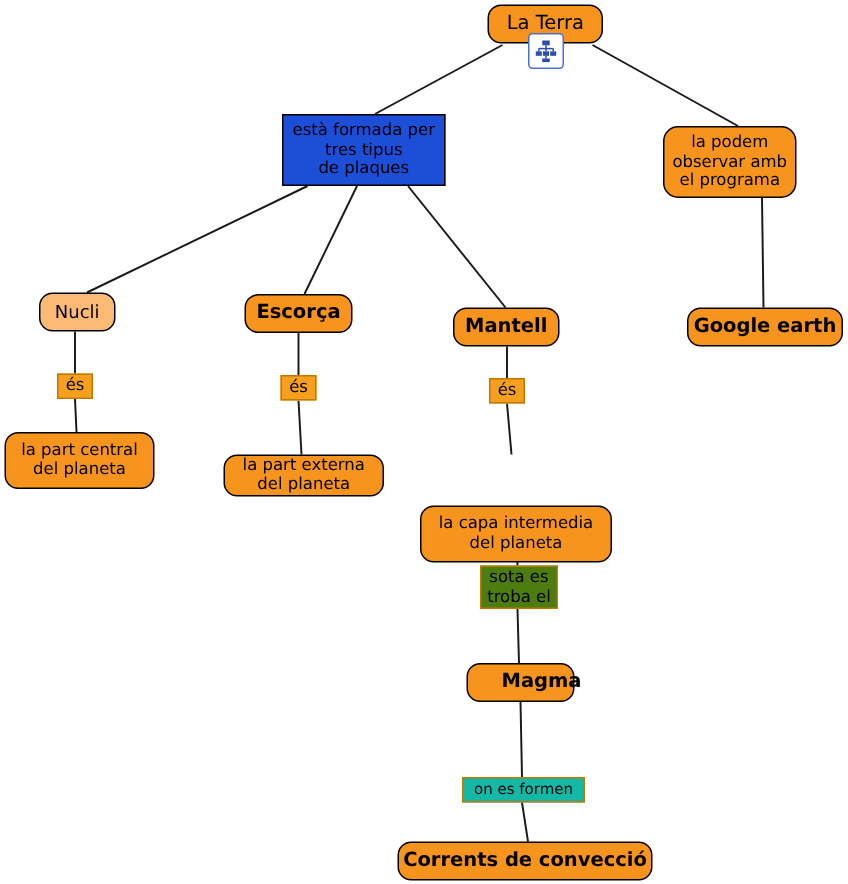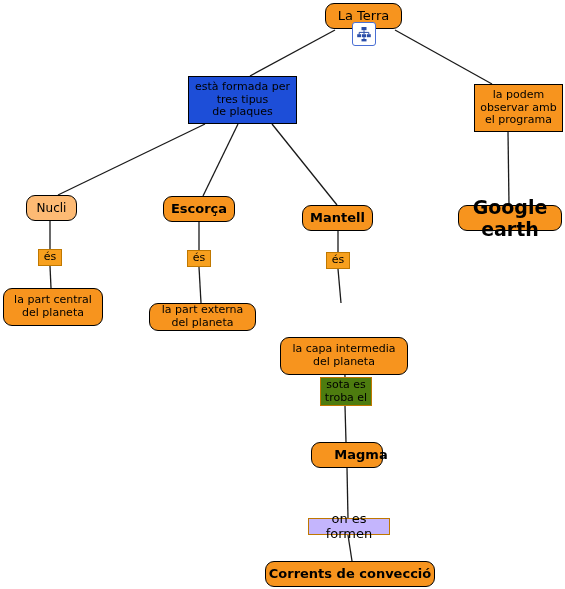--- a/index.html
+++ b/index.html
@@ -97,41 +97,41 @@
       <line x1="347" y1="468" x2="348" y2="518" stroke="#1a1a1a" stroke-width="1.3"></line>
       <line x1="348" y1="535" x2="352" y2="561" stroke="#1a1a1a" stroke-width="1.3"></line>
       <line x1="508" y1="132" x2="509" y2="205" stroke="#1a1a1a" stroke-width="1.3"></line>
     </svg>
 
   <div id="node-layer">
       <div class="node rounded" style="left: 325px; top: 3px; width: 77px; height: 26px; font-size: 13px; background: rgb(247, 148, 30); border-color: rgb(0, 0, 0); color: rgb(0, 0, 0);">La Terra</div>
       <div class="node rect" style="left: 188px; top: 76px; width: 109px; height: 48px; font-size: 11px; background: #1d4ed8; border-color: rgb(0, 0, 0); color: rgb(0, 0, 0);">està formada per
 tres tipus
 de plaques</div>
-      <div class="node rect" style="left: 474px; top: 84px; width: 89px; height: 48px; font-size: 11px; background: rgb(247, 148, 30); border-color: rgb(0, 0, 0); color: rgb(0, 0, 0);">la podem
+      <div class="node rect" style="left: 442px; top: 84px; width: 89px; height: 48px; font-size: 11px; background: rgb(247, 148, 30); border-color: rgb(0, 0, 0); color: rgb(0, 0, 0); border-radius: 10px;">la podem
 observar amb
 el programa</div>
       <div class="node rounded" style="left: 26px; top: 195px; width: 51px; height: 26px; font-size: 12px; background: #fdba74; border-color: rgb(0, 0, 0); color: rgb(0, 0, 0);">Nucli</div>
       <div class="node rounded bold" style="left: 163px; top: 196px; width: 72px; height: 26px; font-size: 13px; background: rgb(247, 148, 30); border-color: rgb(0, 0, 0); color: rgb(0, 0, 0);">Escorça</div>
       <div class="node rounded bold" style="left: 302px; top: 205px; width: 71px; height: 26px; font-size: 13px; background: rgb(247, 148, 30); border-color: rgb(0, 0, 0); color: rgb(0, 0, 0);">Mantell</div>
-      <div class="node rounded bold" style="left: 458px; top: 205px; width: 104px; height: 26px; font-size: 19px; background: rgb(247, 148, 30); border-color: rgb(0, 0, 0); color: rgb(0, 0, 0);">Google earth</div>
+      <div class="node rounded bold" style="left: 458px; top: 205px; width: 104px; height: 26px; font-size: 13px; background: rgb(247, 148, 30); border-color: rgb(0, 0, 0); color: rgb(0, 0, 0);">Google earth</div>
       <div class="node rounded" style="left: 3px; top: 288px; width: 100px; height: 38px; font-size: 11px; background: rgb(247, 148, 30); border-color: rgb(0, 0, 0); color: rgb(0, 0, 0);">la part central
 del planeta</div>
       <div class="node rounded" style="left: 149px; top: 303px; width: 107px; height: 28px; font-size: 11px; background: rgb(247, 148, 30); border-color: rgb(0, 0, 0); color: rgb(0, 0, 0);">la part externa
 del planeta</div>
       <div class="node rounded" style="left: 280px; top: 303px; width: 128px; height: 38px; font-size: 11px; background: rgb(247, 148, 30); border-color: rgb(0, 0, 0); color: rgb(0, 0, 0); margin-top: 34px;">la capa intermedia
 del planeta</div>
       <div class="node rounded bold" style="left: 311px; top: 442px; width: 72px; height: 26px; font-size: 13px; background: rgb(247, 148, 30); border-color: rgb(0, 0, 0); color: rgb(0, 0, 0); padding-left: 28px;">Magma</div>
       <div class="node rounded bold" style="left: 265px; top: 561px; width: 170px; height: 26px; font-size: 13px; background: rgb(247, 148, 30); border-color: rgb(0, 0, 0); color: rgb(0, 0, 0);">Corrents de convecció</div>
       <div class="label" style="left: 38px; top: 249px; width: 24px; height: 17px; font-size: 11px; background: rgb(247, 160, 30); color: rgb(0, 0, 0);">és</div>
       <div class="label" style="left: 187px; top: 250px; width: 24px; height: 17px; font-size: 11px; background: rgb(247, 160, 30); color: rgb(0, 0, 0);">és</div>
       <div class="label" style="left: 326px; top: 252px; width: 24px; height: 17px; font-size: 11px; background: rgb(247, 160, 30); color: rgb(0, 0, 0);">és</div>
       <div class="label" style="left: 320px; top: 377px; width: 52px; height: 29px; font-size: 11px; background: #4d7c0f; color: rgb(0, 0, 0);">sota es
 troba el</div>
-      <div class="label" style="left: 308px; top: 518px; width: 82px; height: 17px; font-size: 13px; background: #c4b5fd; color: rgb(0, 0, 0);">on es formen</div>
+      <div class="label" style="left: 308px; top: 518px; width: 82px; height: 17px; font-size: 10px; background: #14b8a6; color: rgb(0, 0, 0);">on es formen</div>
     </div>
 
   <div class="root-icon" id="root-icon" style="left: 352px; top: 22px; width: 22px; height: 22px;">
     <svg width="16" height="16" viewBox="0 0 16 16">
       <rect x="5.5" y="1" width="5" height="3.2" fill="#2b4ea8"></rect>
       <line x1="8" y1="4.2" x2="8" y2="6.4" stroke="#2b4ea8" stroke-width="1"></line>
       <line x1="3.2" y1="6.4" x2="12.8" y2="6.4" stroke="#2b4ea8" stroke-width="1"></line>
       <line x1="3.2" y1="6.4" x2="3.2" y2="8.2" stroke="#2b4ea8" stroke-width="1"></line>
       <line x1="8" y1="6.4" x2="8" y2="8.2" stroke="#2b4ea8" stroke-width="1"></line>
       <line x1="12.8" y1="6.4" x2="12.8" y2="8.2" stroke="#2b4ea8" stroke-width="1"></line>

